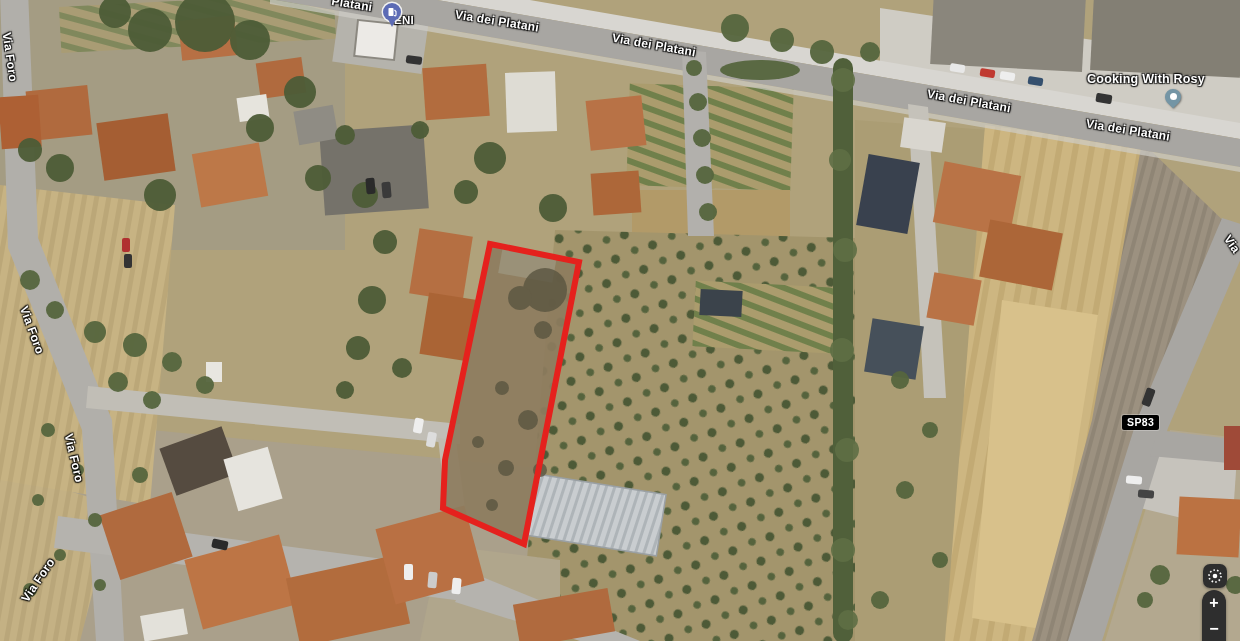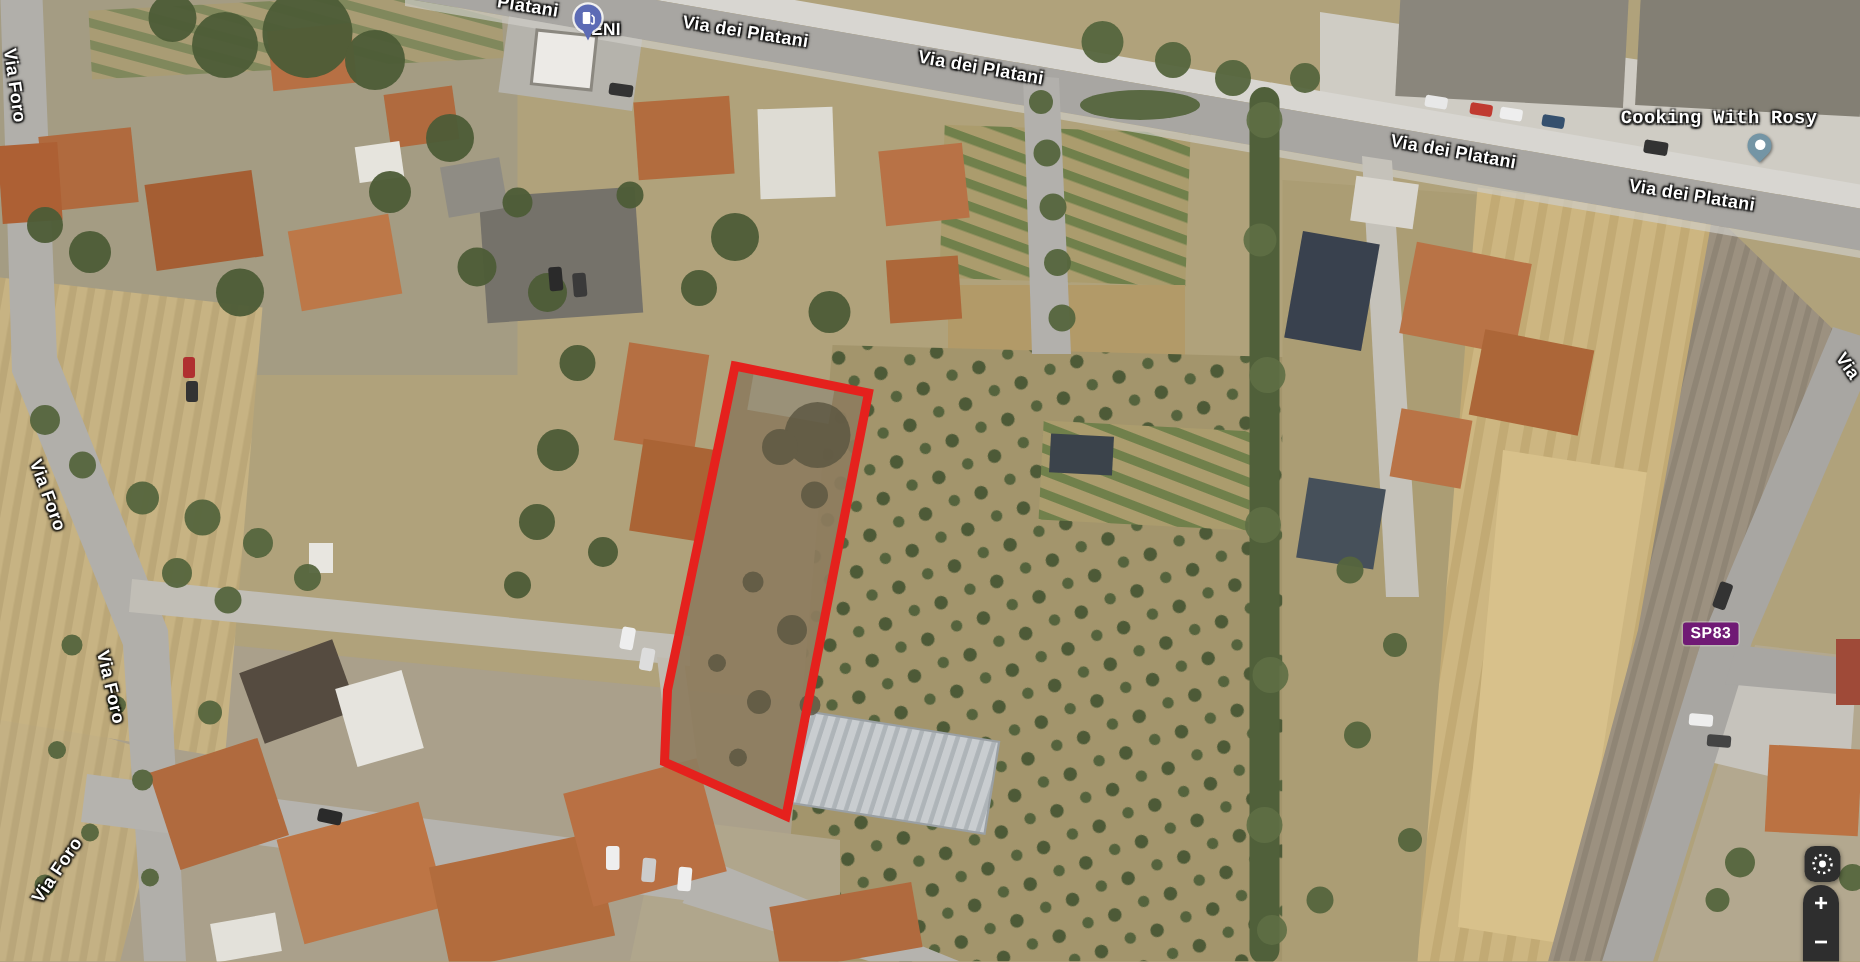--- a/index.html
+++ b/index.html
@@ -12,21 +12,21 @@
   #terrain{position:absolute;left:0;top:0;}
   
   .lbl{
     position:absolute;color:#fff;font-size:12px;font-weight:bold;
     letter-spacing:.25px;white-space:nowrap;z-index:30;pointer-events:none;
     transform:translate(-50%,-50%) rotate(var(--r,0deg));
     text-shadow:-1px -1px 1px rgba(0,0,0,.75),1px -1px 1px rgba(0,0,0,.75),
                 -1px 1px 1px rgba(0,0,0,.75),1px 1px 1px rgba(0,0,0,.75),
                  0 0 3px rgba(0,0,0,.6);
   }
-  .poi-lbl{font-size:12.5px;letter-spacing:.2px;font-family:Liberation Mono, monospace;}
+  .poi-lbl{font-size:12.5px;letter-spacing:.2px;}
   
   .pin{position:absolute;z-index:32;}
   .pin-eni{left:383px;top:3px;width:18px;height:26px;}
   .pin-eni .ball{
     position:absolute;left:0;top:0;width:18px;height:18px;border-radius:50%;
     background:#5c6bb5;box-shadow:0 0 0 1.5px rgba(255,255,255,.85),0 1px 2px rgba(0,0,0,.5);
     display:flex;align-items:center;justify-content:center;
   }
   .pin-eni .tail{
     position:absolute;left:5px;top:16px;width:0;height:0;
@@ -38,21 +38,21 @@
     position:absolute;left:1px;top:1px;width:16px;height:16px;background:#7495a5;
     border-radius:50% 50% 50% 0;transform:rotate(-45deg);
     box-shadow:0 1px 2px rgba(0,0,0,.45);
   }
   .pin-tear .dot{
     position:absolute;left:6px;top:5px;width:7px;height:7px;border-radius:50%;background:#fff;
   }
   
   .route-badge{
     position:absolute;left:1122px;top:415px;z-index:31;
-    background:#701a75;color:#fff;font-size:10.5px;font-weight:bold;
+    background:#000000;color:#fff;font-size:10.5px;font-weight:bold;
     padding:1px 5px 2px;border-radius:2px;letter-spacing:.4px;
     box-shadow:0 0 0 1px rgba(255,255,255,.25);
   }
   
   .ctl{position:absolute;z-index:40;background:rgba(31,32,35,.9);}
   .compass-btn{
     left:1203px;top:564px;width:24px;height:24px;border-radius:7px;
     display:flex;align-items:center;justify-content:center;cursor:pointer;
     box-shadow:0 1px 3px rgba(0,0,0,.4);
   }

